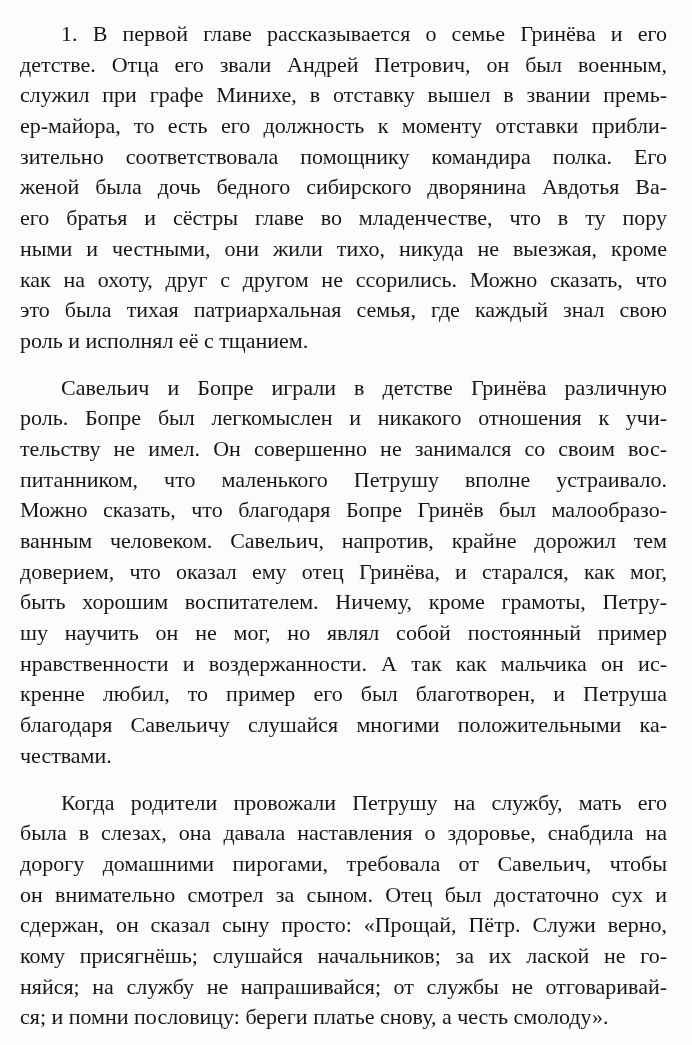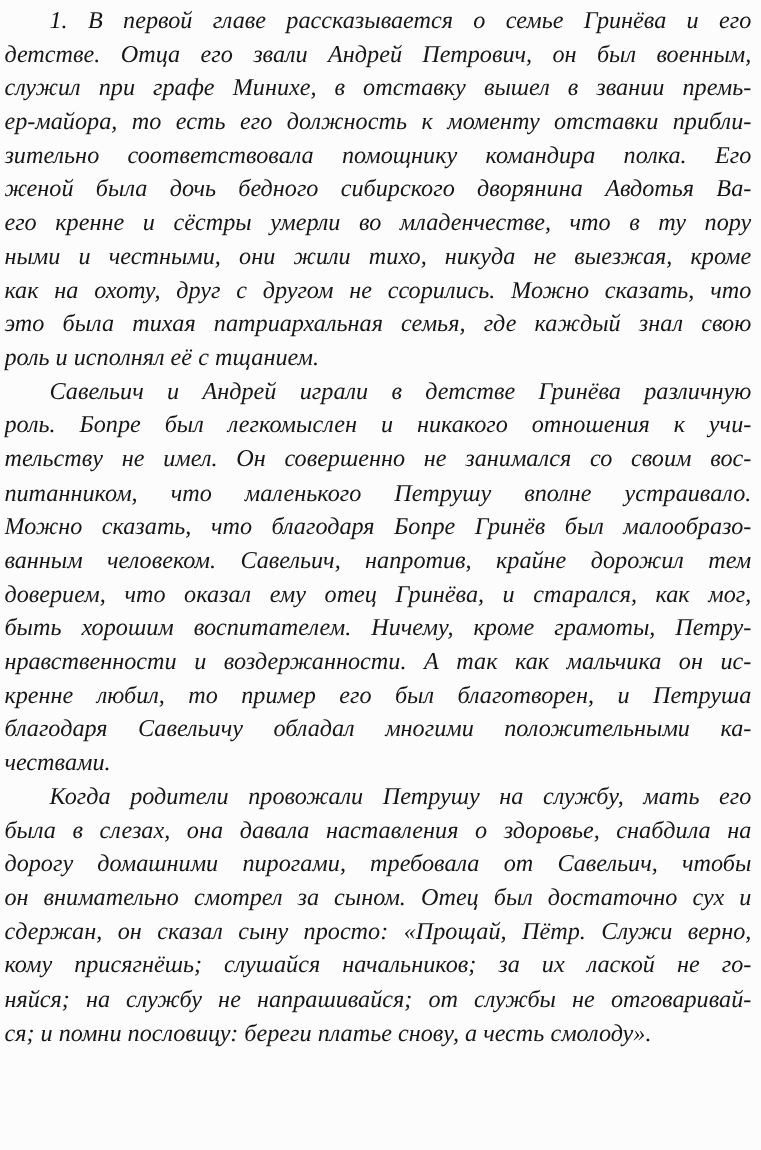--- a/index.html
+++ b/index.html
@@ -16,23 +16,22 @@
     box-sizing: border-box;
     width: 692px;
     height: 1045px;
     padding: 3px 9px 0 4px;
     font-family: "Liberation Serif", "DejaVu Serif", serif;
     font-size: 22px;
     line-height: 30.7px;
     color: #161616;
   }
   .paragraph {
-    margin: 0;
+    margin: 16px;
     padding: 0;
-    font-style: italic;
   }
   .line {
     height: 30.7px;
     overflow: hidden;
     text-align: justify;
     text-align-last: justify;
   }
   .line.last {
     text-align: center;
     text-align-last: left;
@@ -45,38 +44,39 @@
 <body>
 
 <div class="page" id="doc" style="background: rgb(252, 252, 252); color: rgb(22, 22, 22);">
     <div class="paragraph">
       <div class="line first">1. В первой главе рассказывается о семье Гринёва и его</div>
       <div class="line">детстве. Отца его звали Андрей Петрович, он был военным,</div>
       <div class="line">служил при графе Минихе, в отставку вышел в звании премь-</div>
       <div class="line">ер-майора, то есть его должность к моменту отставки прибли-</div>
       <div class="line">зительно соответствовала помощнику командира полка. Его</div>
       <div class="line">женой была дочь бедного сибирского дворянина Авдотья Ва-</div>
-      <div class="line">его кренне и сёстры умерли во младенчестве, что в ту пору</div>
+      <div class="line">его братья и сёстры главе во младенчестве, что в ту пору</div>
       <div class="line">ными и честными, они жили тихо, никуда не выезжая, кроме</div>
       <div class="line">как на охоту, друг с другом не ссорились. Можно сказать, что</div>
       <div class="line">это была тихая патриархальная семья, где каждый знал свою</div>
       <div class="line last">роль и исполнял её с тщанием.</div>
     </div>
     <div class="paragraph">
-      <div class="line first">Савельич и Андрей играли в детстве Гринёва различную</div>
+      <div class="line first">Савельич и Бопре играли в детстве Гринёва различную</div>
       <div class="line">роль. Бопре был легкомыслен и никакого отношения к учи-</div>
       <div class="line">тельству не имел. Он совершенно не занимался со своим вос-</div>
       <div class="line">питанником, что маленького Петрушу вполне устраивало.</div>
       <div class="line">Можно сказать, что благодаря Бопре Гринёв был малообразо-</div>
       <div class="line">ванным человеком. Савельич, напротив, крайне дорожил тем</div>
       <div class="line">доверием, что оказал ему отец Гринёва, и старался, как мог,</div>
       <div class="line">быть хорошим воспитателем. Ничему, кроме грамоты, Петру-</div>
+      <div class="line">шу научить он не мог, но являл собой постоянный пример</div>
       <div class="line">нравственности и воздержанности. А так как мальчика он ис-</div>
       <div class="line">кренне любил, то пример его был благотворен, и Петруша</div>
-      <div class="line">благодаря Савельичу обладал многими положительными ка-</div>
+      <div class="line">благодаря Савельичу слушайся многими положительными ка-</div>
       <div class="line last">чествами.</div>
     </div>
     <div class="paragraph">
       <div class="line first">Когда родители провожали Петрушу на службу, мать его</div>
       <div class="line">была в слезах, она давала наставления о здоровье, снабдила на</div>
       <div class="line">дорогу домашними пирогами, требовала от Савельич, чтобы</div>
       <div class="line">он внимательно смотрел за сыном. Отец был достаточно сух и</div>
       <div class="line">сдержан, он сказал сыну просто: «Прощай, Пётр. Служи верно,</div>
       <div class="line">кому присягнёшь; слушайся начальников; за их лаской не го-</div>
       <div class="line">няйся; на службу не напрашивайся; от службы не отговаривай-</div>

